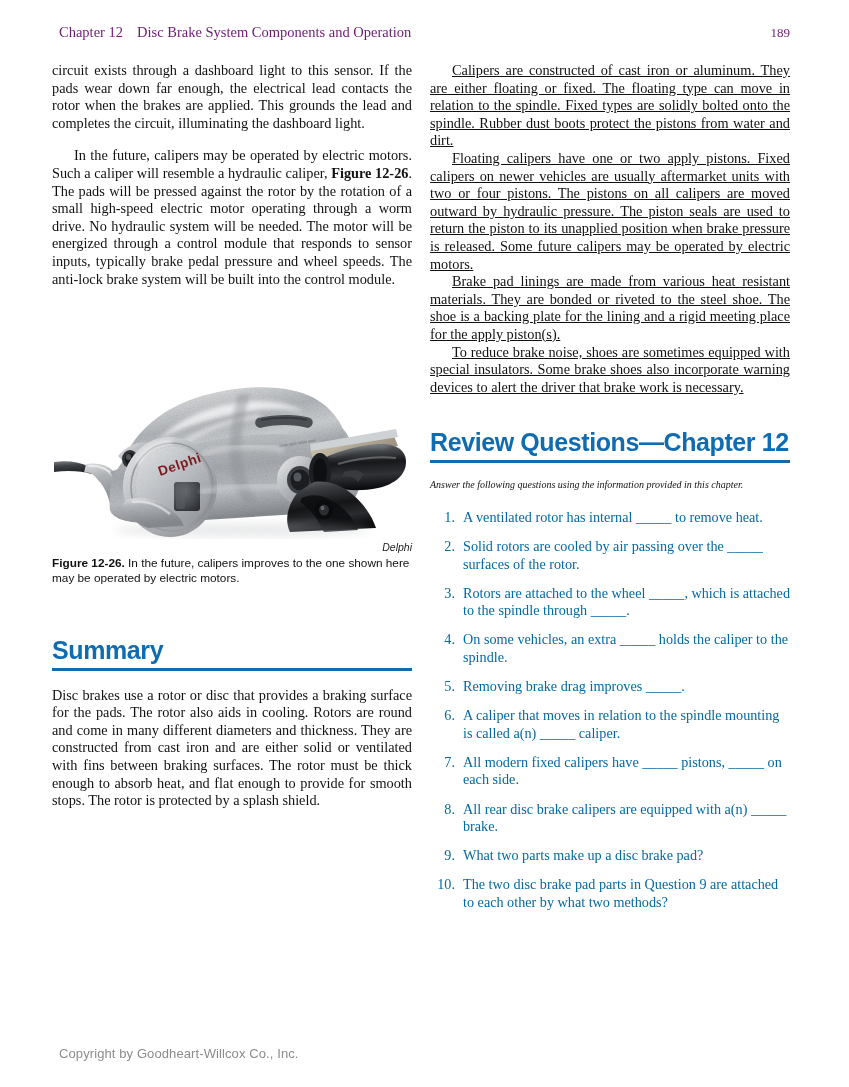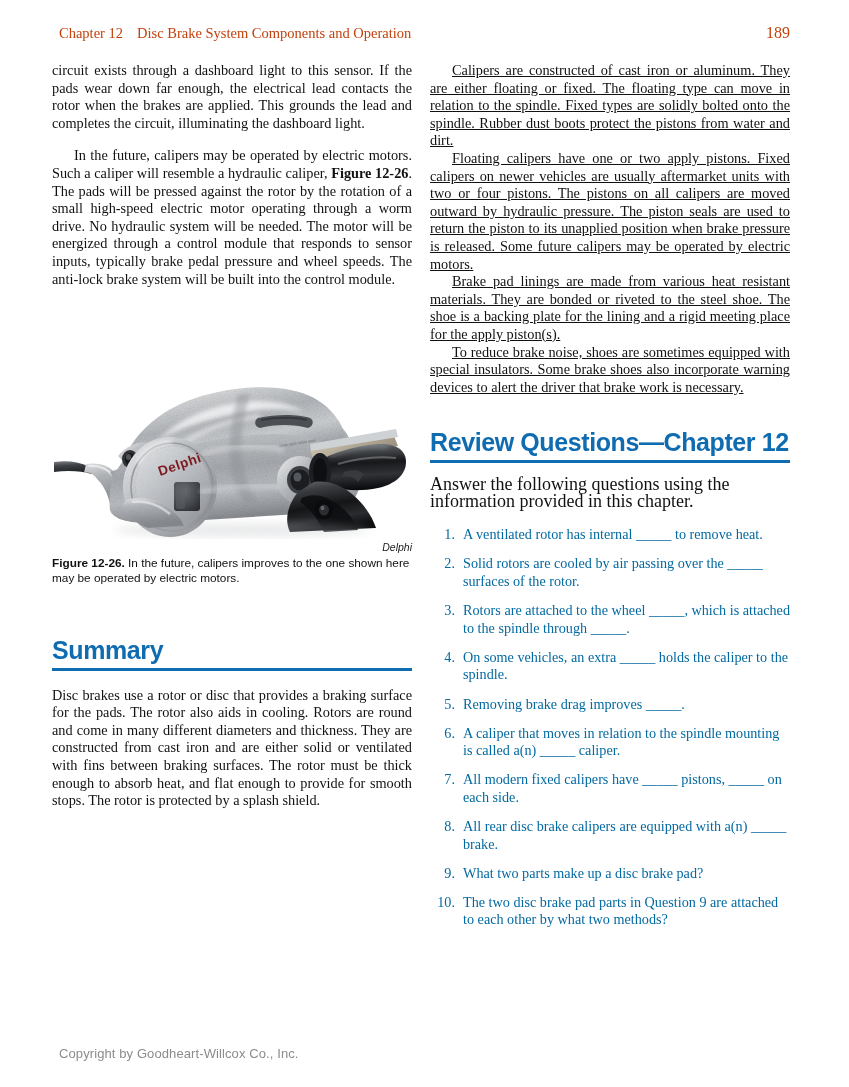--- a/index.html
+++ b/index.html
@@ -21,34 +21,34 @@
 
   
   #runhead {
     position: absolute;
     left: 59px;
     top: 24px;
     width: 731px;
     height: 20px;
     font-family: "Liberation Serif", serif;
     font-size: 14.5px;
-    color: #c2410c;
+    color: #701a75;
     display: flex;
     align-items: baseline;
   }
   #runhead .chap {
     margin-right: 14px;
     white-space: nowrap;
   }
   #runhead .title {
     white-space: nowrap;
   }
   #runhead .folio {
     margin-left: auto;
-    font-size: 16px;
+    font-size: 13px;
   }
 
   
   .col {
     position: absolute;
     top: 62px;
     width: 360px;
   }
   #col-left  { left: 52px; }
   #col-right { left: 430px; }
@@ -107,21 +107,22 @@
     font-size: 11.8px;
     line-height: 14.6px;
     color: #111111;
     margin-top: 3px;
     text-align: left;
   }
   .caption b { font-weight: bold; }
 
   
   .qintro {
-    font-size: 18px;
+    font-style: italic;
+    font-size: 10px;
     line-height: 17.4px;
     margin: 13px 0 16px 0;
     color: #111111;
   }
   ol.questions {
     margin: 14px 0 0 0;
     padding: 0 0 0 0;
     list-style: none;
     counter-reset: q;
   }

